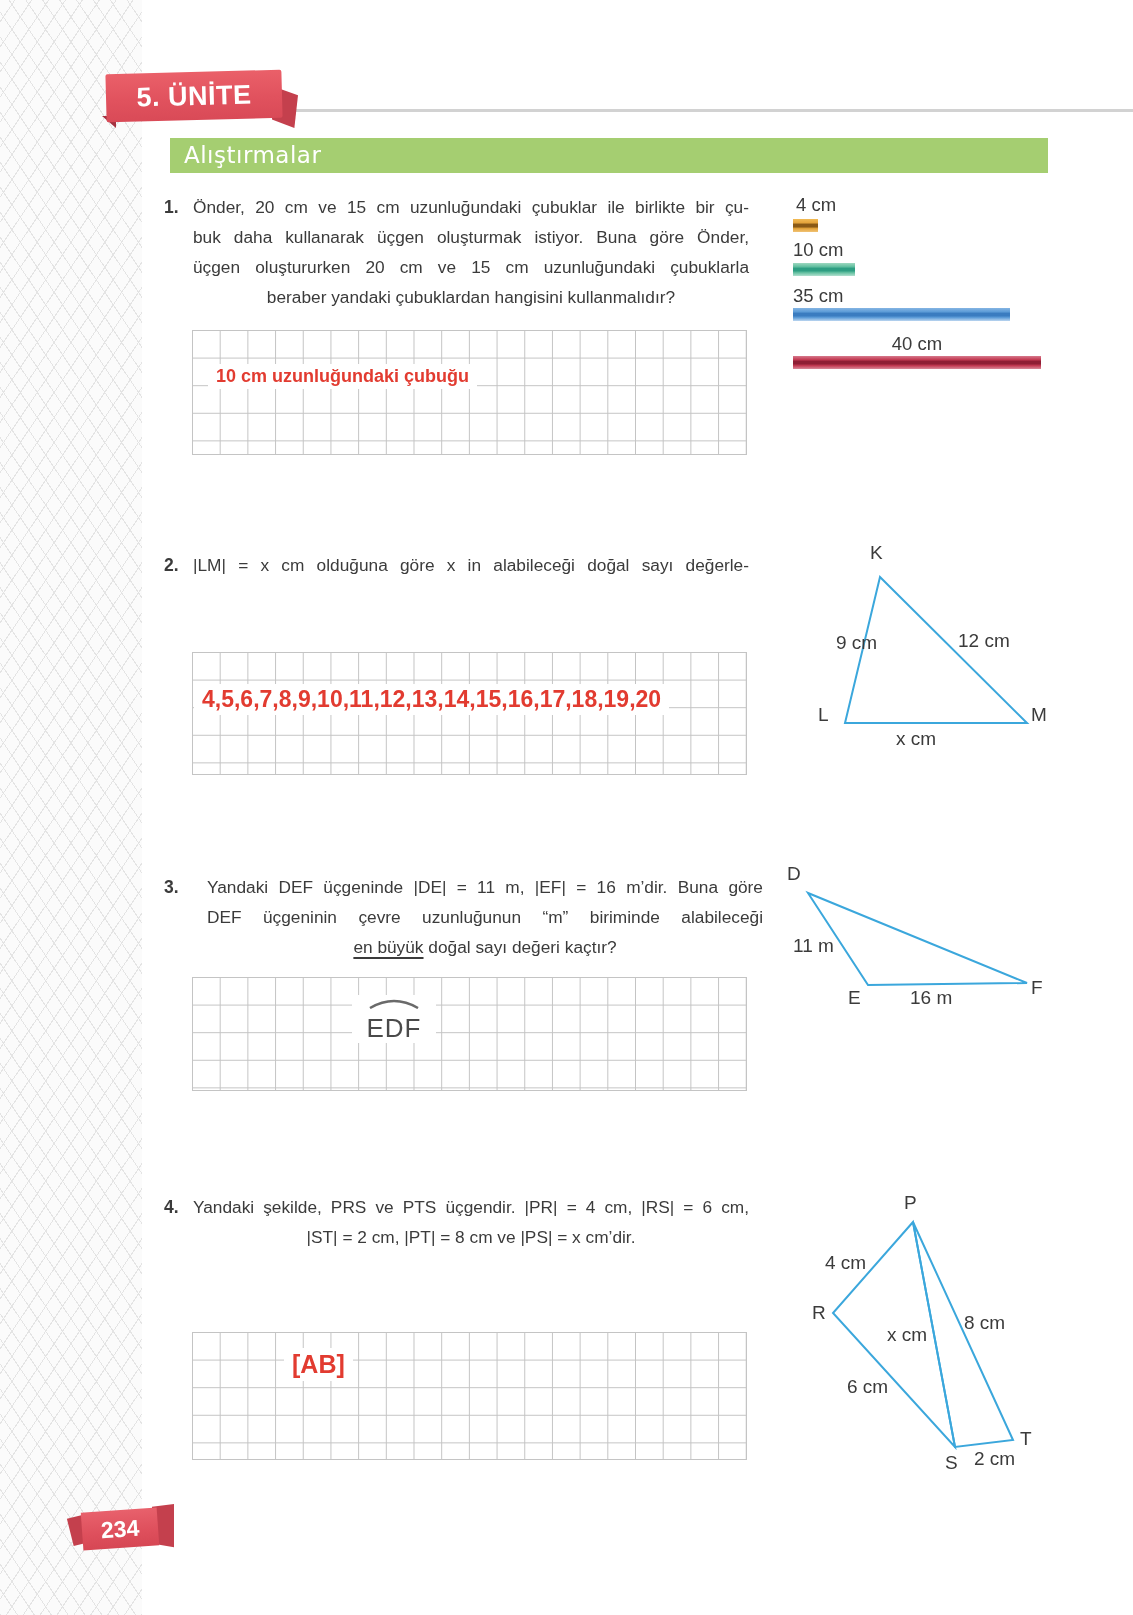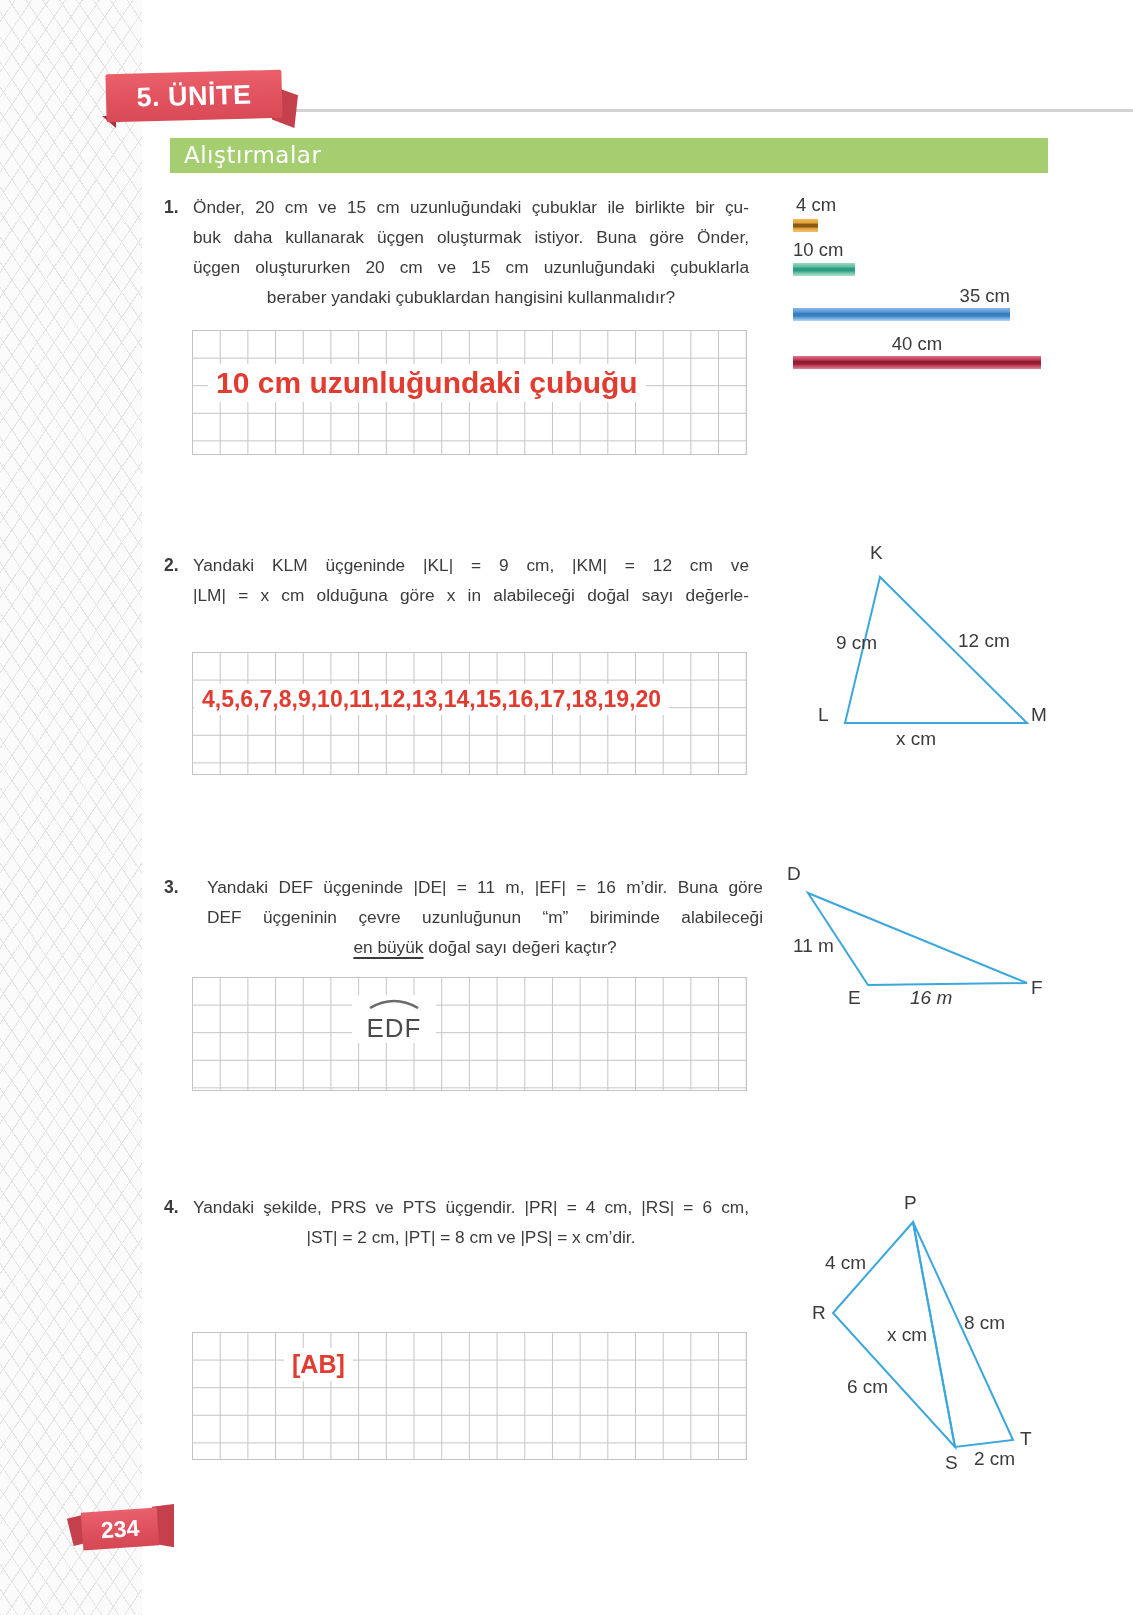--- a/index.html
+++ b/index.html
@@ -36,21 +36,21 @@
   .j{text-align:justify;text-align-last:justify;}
   .ul{text-decoration:underline;text-underline-offset:4px;text-decoration-thickness:1.5px;}
 
   
   .grid-box{position:absolute;
     background-image:linear-gradient(to right,#c4c4c4 1px,transparent 1px),
                      linear-gradient(to bottom,#c4c4c4 1px,transparent 1px);
     background-size:27.7px 27.6px;border-right:1px solid #c4c4c4;border-bottom:1px solid #c4c4c4;}
   .red-ans{position:absolute;color:#e23b30;font-weight:bold;background:#fff;
     padding:2px 8px;white-space:nowrap;}
-  .ans-1{font-size:30px;}
+  .ans-1{font-size:18px;}
   .ans-2{font-size:23px;text-align:right;}
   .ans-4{font-size:25px;}
   .edf-wrap{position:absolute;text-align:center;background:#fff;padding:0 12px;}
   .edf-text{font-size:26px;font-weight:400;color:#4a4a4a;letter-spacing:1px;line-height:30px;}
 
   
   .bar-label{position:absolute;font-size:18.5px;white-space:nowrap;}
   .bar{position:absolute;height:13px;}
 
   
@@ -91,32 +91,31 @@
     <div class="line j">Önder, 20 cm ve 15 cm uzunluğundaki çubuklar ile birlikte bir çu-</div>
     <div class="line j">buk daha kullanarak üçgen oluşturmak istiyor. Buna göre Önder,</div>
     <div class="line j">üçgen oluştururken 20 cm ve 15 cm uzunluğundaki çubuklarla</div>
     <div class="line">beraber yandaki çubuklardan hangisini kullanmalıdır?</div>
   </div>
 
   <div class="bar-label" style="left:796px;top:194px;">4 cm</div>
   <div class="bar" style="left: 793px; top: 219px; width: 25px; background: linear-gradient(rgb(242, 187, 85) 0%, rgb(229, 165, 60) 28%, rgb(138, 90, 22) 42%, rgb(138, 90, 22) 60%, rgb(229, 165, 60) 74%, rgb(240, 194, 117) 100%);"></div>
   <div class="bar-label" style="left:793px;top:239px;">10 cm</div>
   <div class="bar" style="left: 793px; top: 263px; width: 62px; background: linear-gradient(rgb(158, 216, 192) 0%, rgb(98, 191, 160) 28%, rgb(46, 158, 130) 42%, rgb(46, 158, 130) 60%, rgb(98, 191, 160) 74%, rgb(178, 224, 207) 100%);"></div>
-  <div class="bar-label" style="left: 793px; top: 285px; width: 217px; text-align: right;">35 cm</div>
+  <div class="bar-label" style="left: 793px; top: 285px; width: 217px; text-align: left;">35 cm</div>
   <div class="bar" style="left: 793px; top: 308px; width: 217px; background: linear-gradient(rgb(133, 181, 227) 0%, rgb(94, 157, 216) 28%, rgb(58, 124, 192) 42%, rgb(58, 124, 192) 60%, rgb(94, 157, 216) 74%, rgb(188, 214, 240) 100%);"></div>
   <div class="bar-label" style="left: 793px; top: 333px; width: 248px; text-align: center;">40 cm</div>
   <div class="bar" style="left: 793px; top: 356px; width: 248px; background: linear-gradient(rgb(214, 121, 140) 0%, rgb(194, 58, 82) 28%, rgb(142, 31, 53) 42%, rgb(142, 31, 53) 60%, rgb(194, 58, 82) 74%, rgb(216, 138, 154) 100%);"></div>
 
   <div class="grid-box" style="left:192px;top:330px;width:554px;height:124px;">
     <span class="red-ans ans-1" style="left:16px;top:34px;">10 cm uzunluğundaki çubuğu</span>
   </div>
 
   <div class="pnum" style="left:164px;top:550px;">2.</div>
   <div class="ptext" style="left:193px;top:550px;">
-    <div class="line j">Yandaki KLM üçgeninde |KL| = 9 cm, |KM| = 12 cm ve</div>
     <div class="line j">|LM| = x cm olduğuna göre x in alabileceği doğal sayı değerle-</div>
   </div>
 
   <div class="fig" style="left:780px;top:535px;width:265px;height:215px;">
     <svg width="265" height="215" viewBox="0 0 265 215">
       <polygon points="100,42 65,188 247,188" fill="none" stroke="#3ba7dc" stroke-width="2"></polygon>
     </svg>
     <div class="vlabel" style="left:90px;top:8px;">K</div>
     <div class="vlabel" style="left:38px;top:170px;">L</div>
     <div class="vlabel" style="left:251px;top:170px;">M</div>
@@ -137,21 +136,21 @@
   </div>
 
   <div class="fig" style="left:755px;top:850px;width:295px;height:165px;">
     <svg width="295" height="165" viewBox="0 0 295 165">
       <polygon points="53,43 113,135 272,133" fill="none" stroke="#3ba7dc" stroke-width="2"></polygon>
     </svg>
     <div class="vlabel" style="left:32px;top:14px;">D</div>
     <div class="vlabel" style="left:93px;top:138px;">E</div>
     <div class="vlabel" style="left:276px;top:128px;">F</div>
     <div class="slabel" style="left:38px;top:86px;">11 m</div>
-    <div class="slabel" style="left:155px;top:138px;font-style:italic;">16 m</div>
+    <div class="slabel" style="left:155px;top:138px;">16 m</div>
   </div>
 
   <div class="grid-box" style="left:192px;top:977px;width:554px;height:113px;">
     <div class="edf-wrap" style="left:160px;top:18px;">
       <svg width="60" height="13" viewBox="0 0 60 13">
         <path d="M6,12 Q30,-2 54,12" fill="none" stroke="#6a6a6a" stroke-width="2.5"></path>
       </svg>
       <div class="edf-text">EDF</div>
     </div>
   </div>

